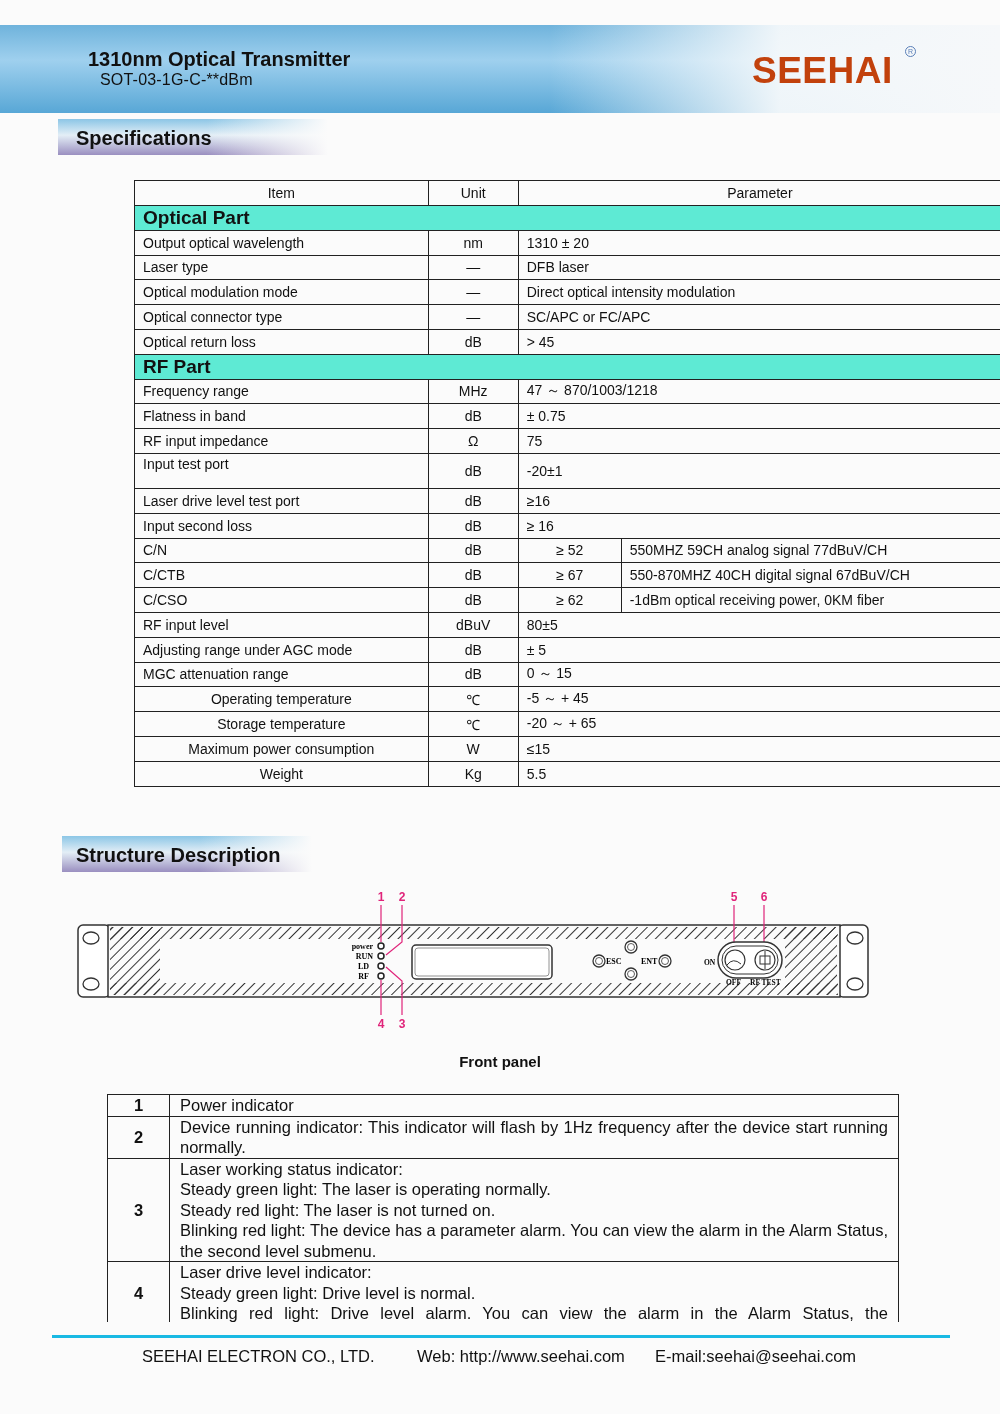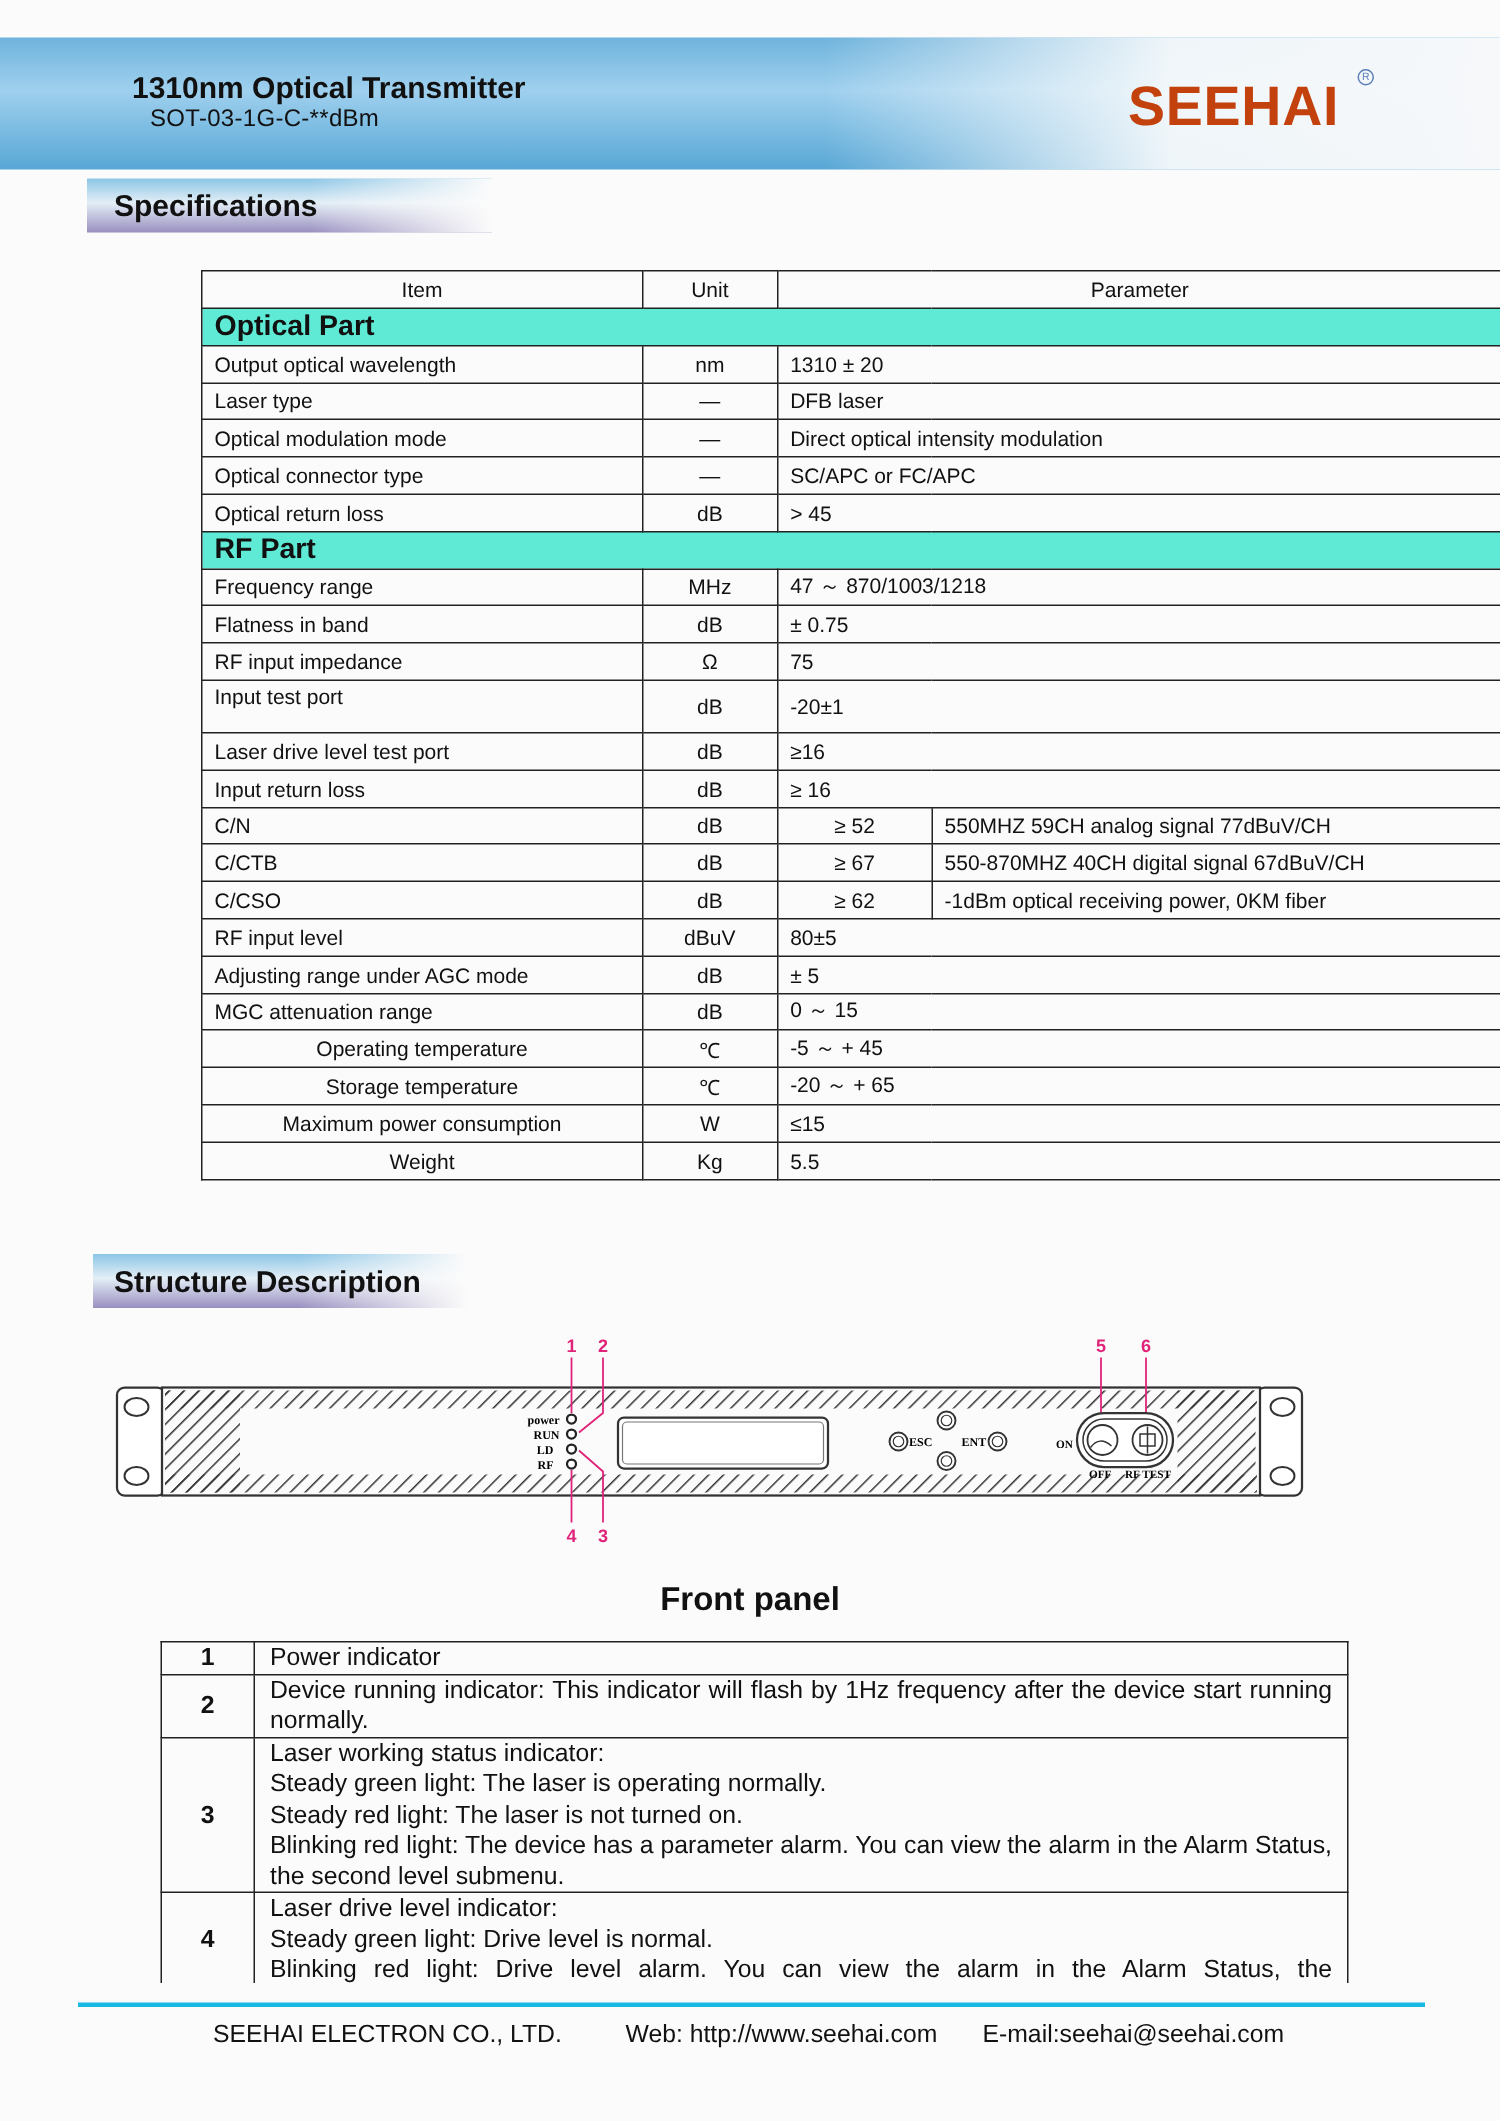--- a/index.html
+++ b/index.html
@@ -39,21 +39,21 @@
   table.spec td, table.spec th { border: 1.5px solid #222; padding: 0 8px; height: 24.8px; }
   table.spec th { font-weight: normal; text-align: center; height: 25px; }
   table.spec td.unit { text-align: center; }
   table.spec tr.section td { background: #5eead4; font-size: 19px; font-weight: bold; padding-left: 8px; height: 24.8px; }
   table.spec td.center { text-align: center; }
   table.spec td.tall { height: 35px; vertical-align: top; padding-top: 2px; }
   table.spec td.tall-mid { height: 35px; }
 
   
   .panel-wrap { position: absolute; left: 75px; top: 885px; width: 800px; height: 150px; }
-  .panel-caption { position: absolute; left: 0; width: 1000px; top: 1053px; text-align: center; font-size: 22px; font-weight: bold; }
+  .panel-caption { position: absolute; left: 0; width: 1000px; top: 1053px; text-align: center; font-size: 15px; font-weight: bold; }
 
   
   table.desc {
     position: absolute; left: 107px; top: 1094px; width: 792px;
     border-collapse: collapse; font-size: 16.5px; line-height: 20.5px;
   }
   table.desc td { border: 1.5px solid #222; vertical-align: middle; }
   table.desc td.num { width: 62px; text-align: center; font-weight: bold; }
   table.desc td.text { padding: 0 10px 0 10px; text-align: justify; }
   .desc-tbl-clip { position: absolute; left: 0; top: 0; width: 1000px; height: 1322px; overflow: hidden; }
@@ -140,21 +140,21 @@
         <td class="tall">Input test port</td>
         <td class="unit tall-mid">dB</td>
         <td colspan="2" class="tall-mid">-20±1</td>
       </tr>
   <tr>
         <td>Laser drive level test port</td>
         <td class="unit">dB</td>
         <td colspan="2">≥16</td>
       </tr>
   <tr>
-        <td>Input return loss</td>
+        <td>Input second loss</td>
         <td class="unit">dB</td>
         <td colspan="2">≥ 16</td>
       </tr>
   <tr>
         <td>C/N</td>
         <td class="unit">dB</td>
         <td class="center">≥ 52</td>
         <td>550MHZ 59CH analog signal 77dBuV/CH</td>
       </tr>
   <tr>

